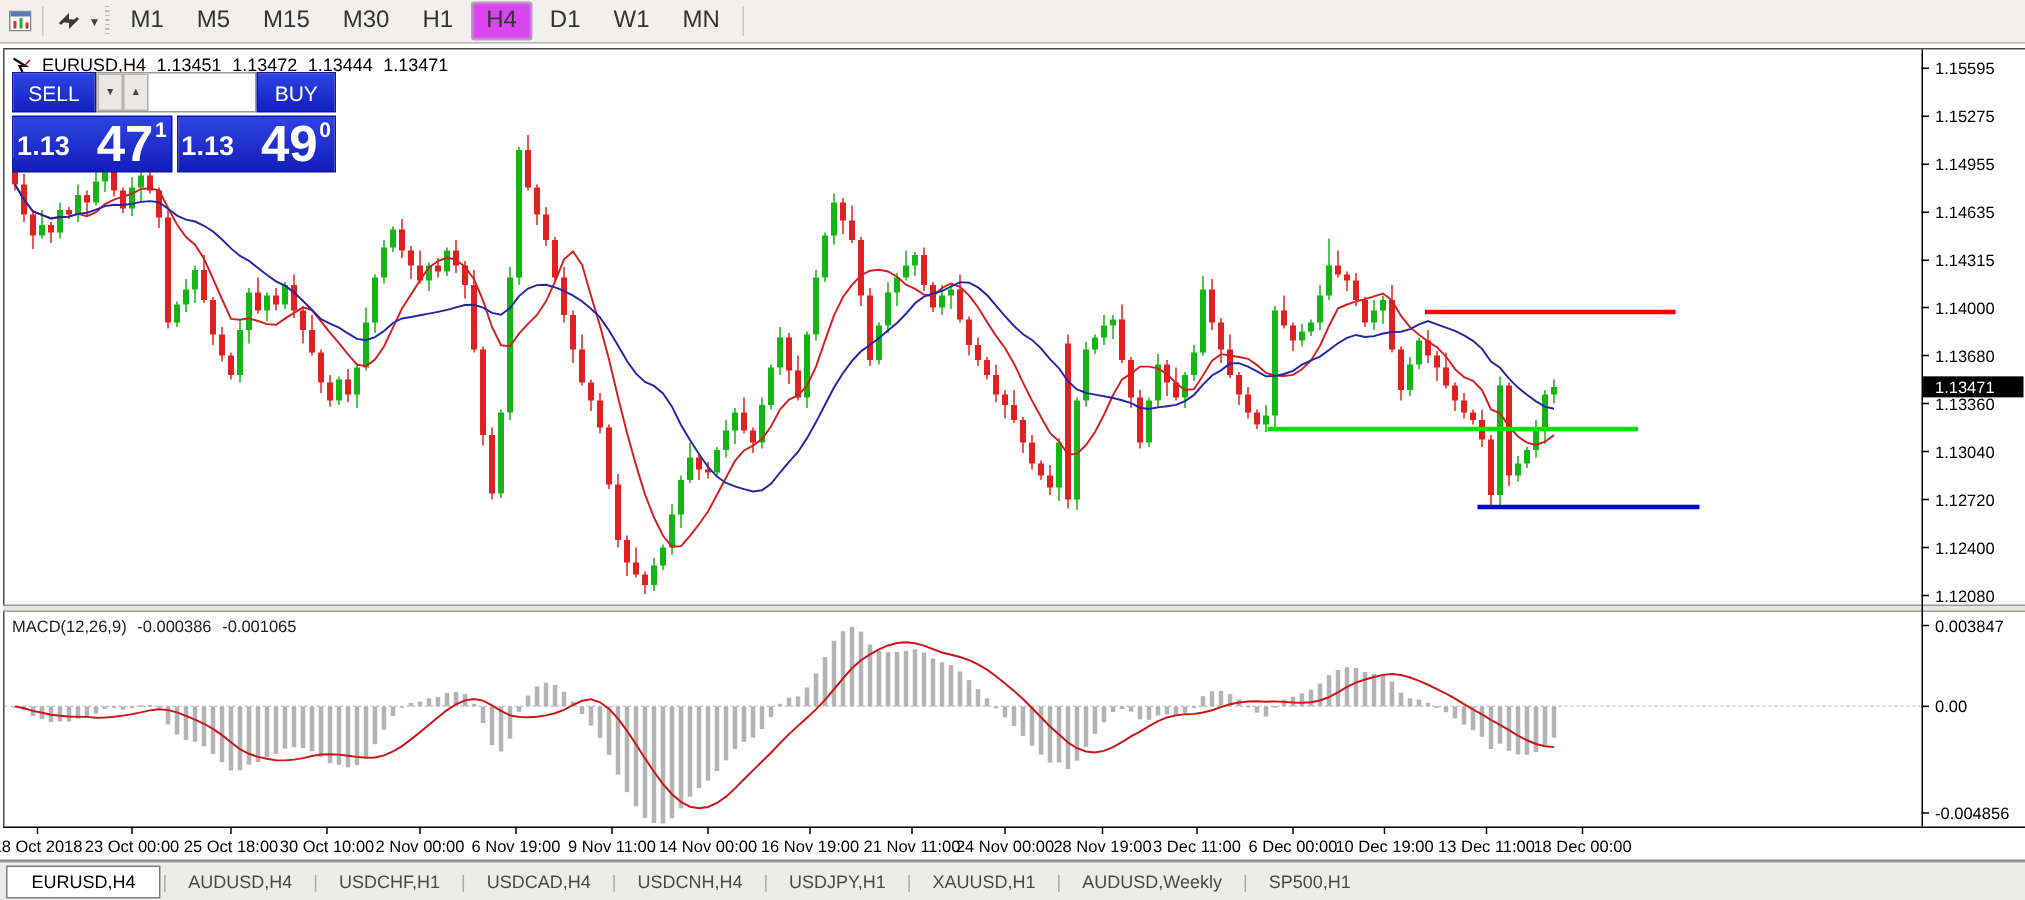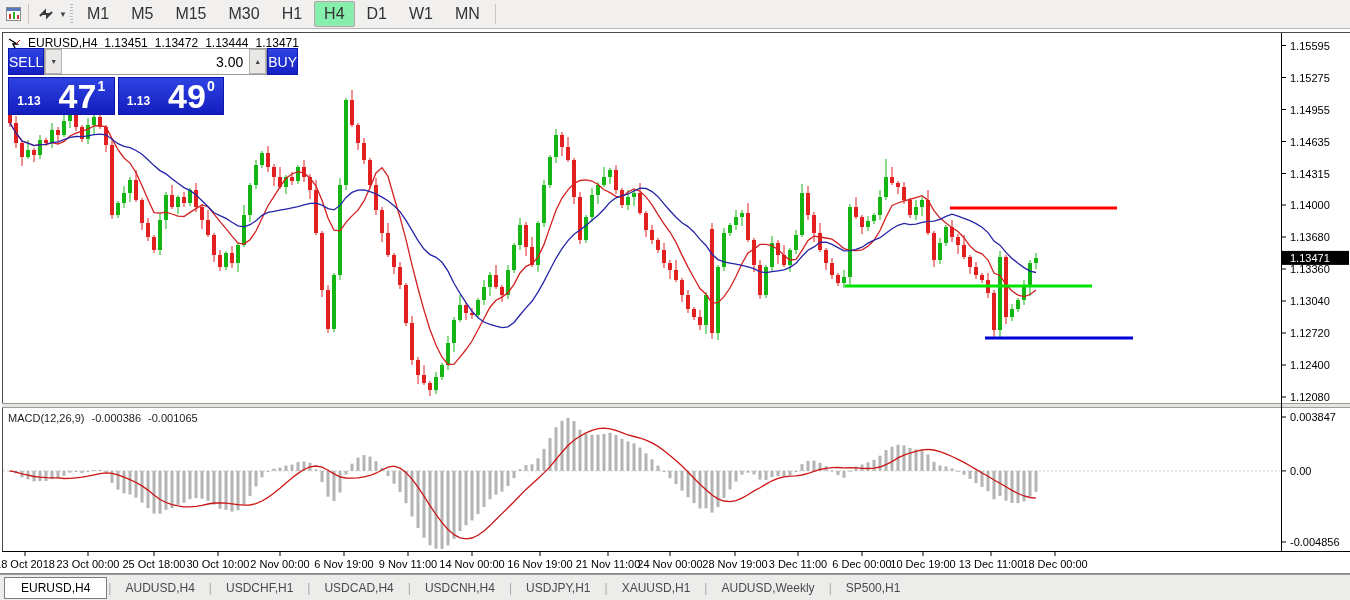--- a/index.html
+++ b/index.html
@@ -12,21 +12,21 @@
   .toolbar { position:absolute; left:0; top:0; width:1350px; height:29px;
     background:#f1f0ee; border-bottom:1px solid #b8b6b2; z-index:5;
     display:flex; align-items:center; }
   .tb-icon { width:22px; height:20px; display:flex; align-items:center;
     justify-content:center; margin-left:2px; }
   .tb-sep { width:1px; height:20px; background:#c9c7c3; margin:0 4px; }
   .tb-grip { width:3px; height:20px; margin:0 3px;
     background:repeating-linear-gradient(#bbb 0 1px, transparent 1px 3px); }
   .tf-btn { font-size:16px; color:#333; padding:3px 9px; margin:0 1px;
     border:1px solid transparent; border-radius:2px; cursor:default; }
-  .tf-btn.active { background:#86efac; border-color:#a9a9a9;
+  .tf-btn.active { background:#d946ef; border-color:#a9a9a9;
     box-shadow:inset 0 0 2px #ccc; }
   .caret-down { font-size:8px; color:#444; margin-left:2px; }
 
   
   .chart-header { position:absolute; left:8px; top:36px; z-index:6;
     font-size:12px; color:#000; display:flex; gap:7px; align-items:center; }
   .chart-header .sym { font-weight:400; }
 
   
   .trade-panel { position:absolute; left:8px; top:48px; width:216px; z-index:7; }
@@ -39,21 +39,21 @@
   .vol-wrap { flex:1; display:flex; border:1px solid #9a9a9a; background:#fff; }
   .spin { width:17px; background:#e9e8e6; border:1px solid #b5b3af;
     display:flex; align-items:center; justify-content:center; font-size:7px;
     color:#444; cursor:pointer; }
   .vol-input { flex:1; border:0; outline:0; font-size:14px; text-align:right;
     padding-right:6px; font-family:"Liberation Sans",sans-serif; color:#000; }
   .tp-row2 { display:flex; gap:3px; margin-top:2px; height:38px; }
   .quote-box { flex:1; background:linear-gradient(#2e43e2,#131dbd); color:#fff;
     display:flex; align-items:flex-end; justify-content:center;
     padding-bottom:3px; cursor:pointer; border:1px solid #0d16a8; }
-  .q-prefix { font-size:12px; font-weight:bold; margin-bottom:3px; }
+  .q-prefix { font-size:18px; font-weight:bold; margin-bottom:3px; }
   .q-big { font-size:34px; font-weight:bold; line-height:30px; margin-left:18px; }
   .q-sup { font-size:14px; font-weight:bold; align-self:flex-start;
     margin-top:0px; margin-left:1px; }
 
   
   .macd-label { position:absolute; left:8px; top:412px; z-index:6;
     font-size:11px; color:#222; }
   .macd-label span { margin-right:4px; }
 
   
@@ -728,21 +728,20 @@
     <span>1.13472</span>
     <span>1.13444</span>
     <span>1.13471</span>
   </div>
 
   <div class="trade-panel">
     <div class="tp-row1">
       <div class="btn-blue sell-btn">SELL</div>
       <div class="vol-wrap">
         <div class="spin">▼</div>
-        <input class="vol-input" value="3.00" style="">
         <div class="spin">▲</div>
       </div>
       <div class="btn-blue buy-btn">BUY</div>
     </div>
     <div class="tp-row2">
       <div class="quote-box">
         <span class="q-prefix">1.13</span>
         <span class="q-big">47</span>
         <span class="q-sup">1</span>
       </div>

